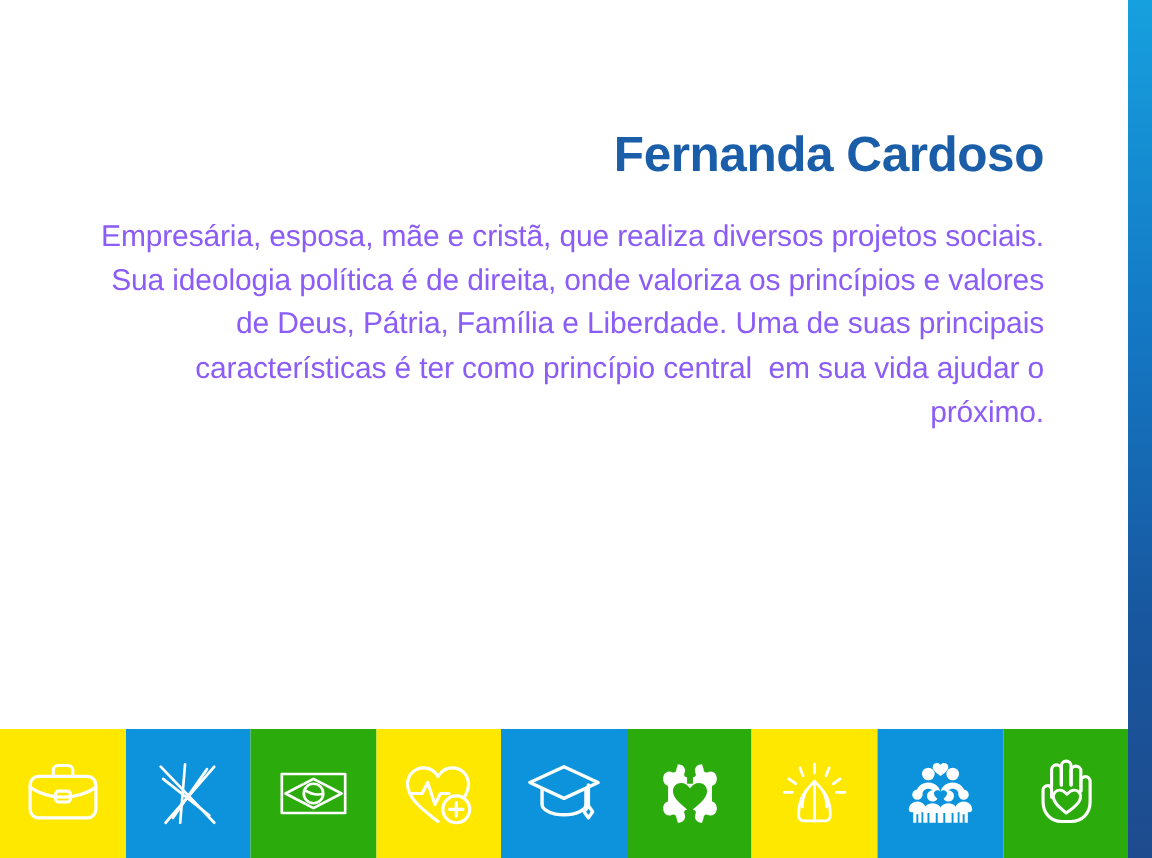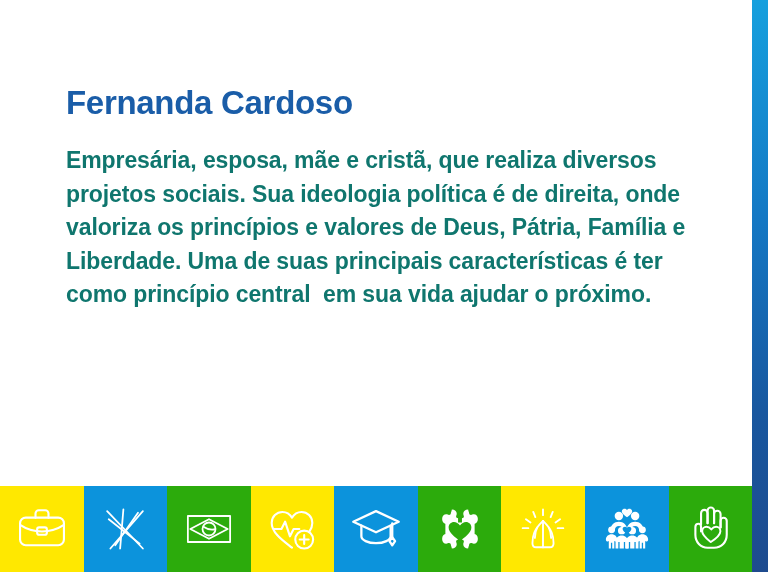--- a/index.html
+++ b/index.html
@@ -11,20 +11,21 @@
     background: #ffffff;
     font-family: "Liberation Sans", sans-serif;
   }
 
   #slide {
     position: relative;
     width: 768px;
     height: 572px;
     background: #ffffff;
     overflow: hidden;
+    text-align: right;
   }
 
   
   #edge-bar {
     position: absolute;
     top: 0;
     right: 0;
     width: 16px;
     height: 572px;
     background: linear-gradient(to bottom, #16A0DE 0%, #1478C4 38%, #18579F 72%, #1E4B8E 100%);
@@ -42,24 +43,24 @@
   #page-title {
     font-size: 33px;
     font-weight: bold;
     color: #1A5DA8;
     letter-spacing: -0.3px;
     line-height: 1.15;
     margin-bottom: 22px;
   }
 
   .body-paragraph {
-    font-size: 23px;
+    font-size: 20px;
     line-height: 1.46;
-    color: #0f766e;
-    font-weight: 700;
+    color: #8b5cf6;
+    font-weight: 400;
     letter-spacing: -0.1px;
     white-space: pre-wrap;
   }
 
   #paragraph-2 { margin-top: 30px; }
 
   
   #icon-strip {
     position: absolute;
     left: 0;

